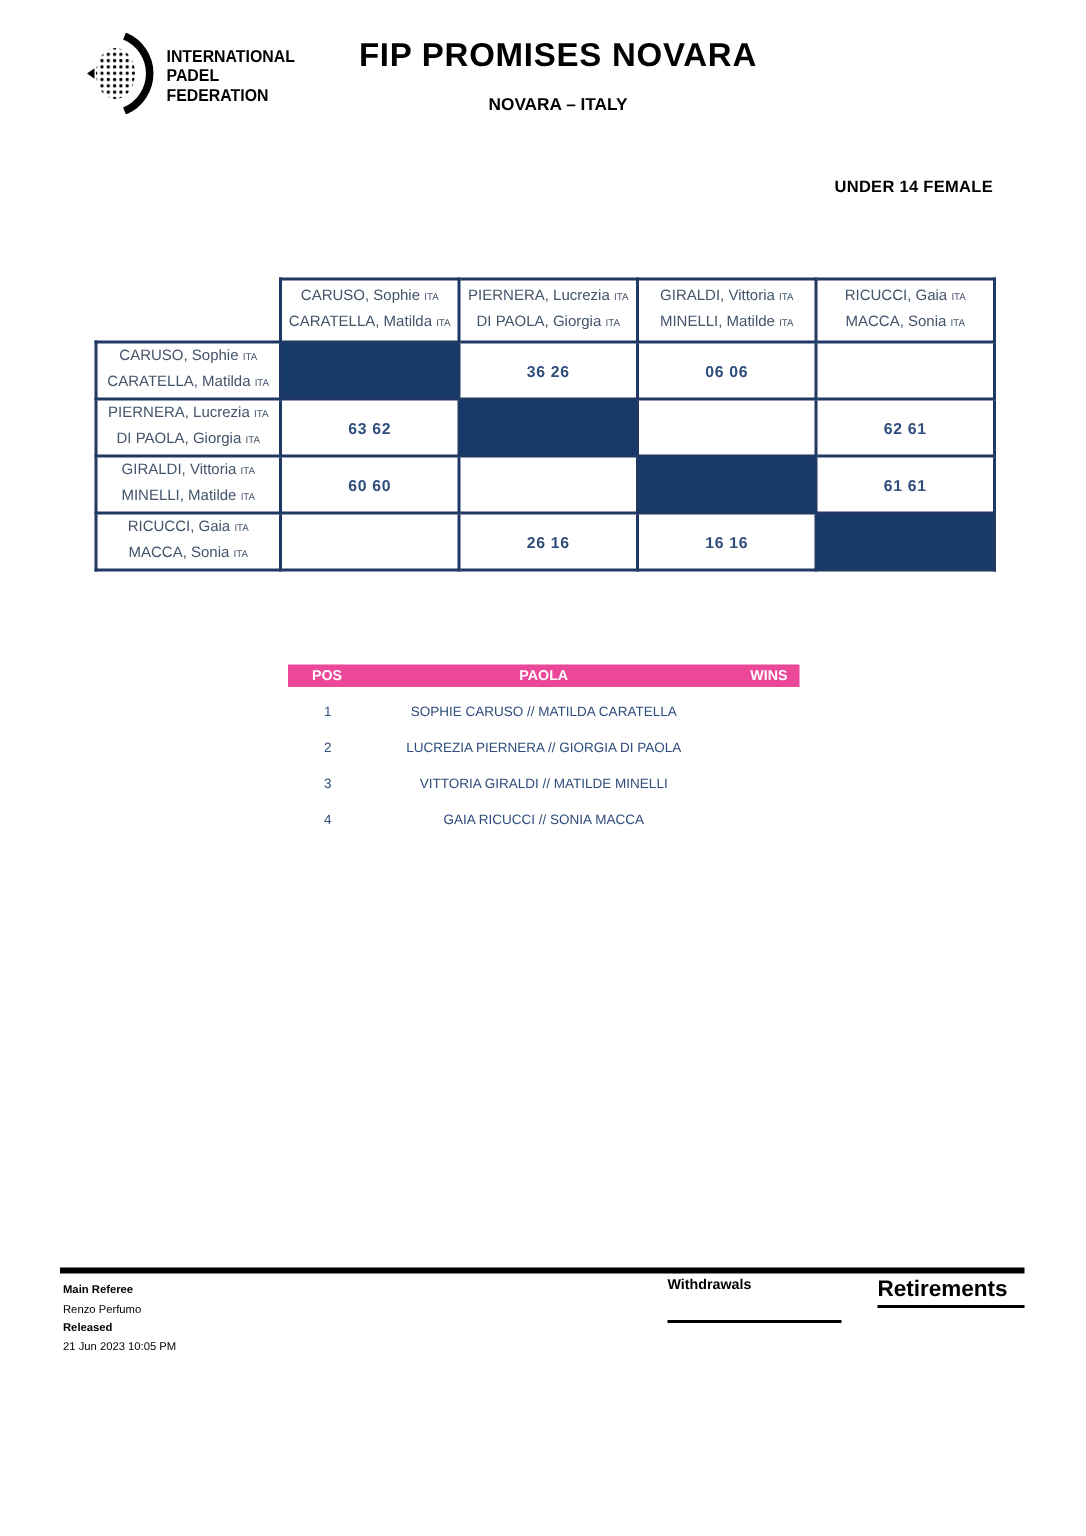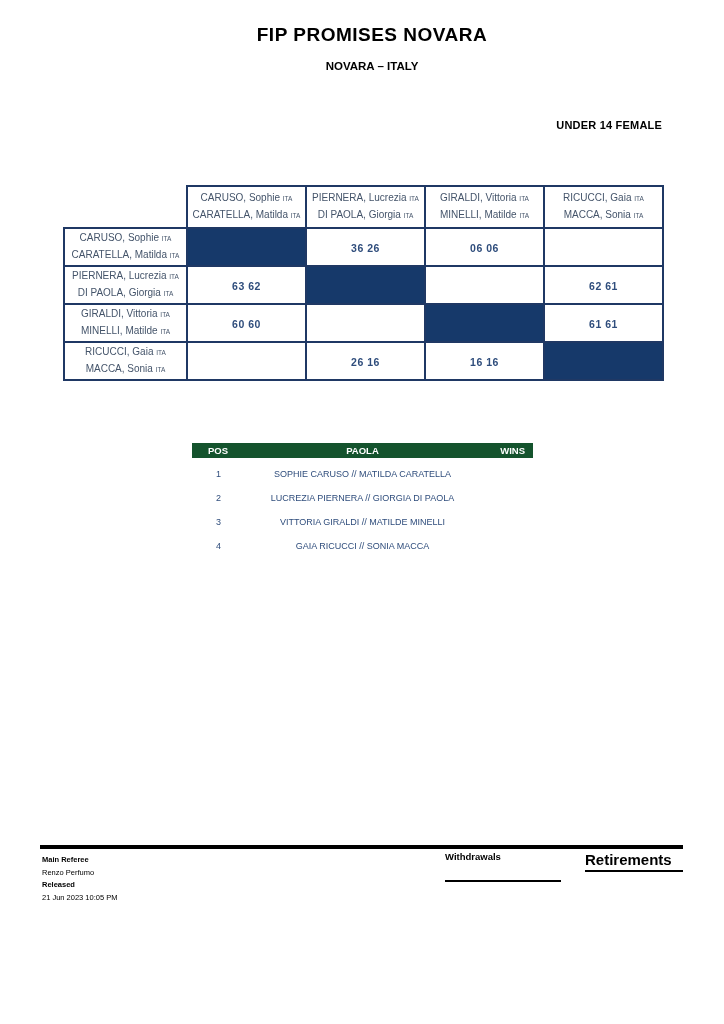--- a/index.html
+++ b/index.html
@@ -7,58 +7,77 @@
   body { font-family:"Liberation Sans", sans-serif; }
   .page {
     position:relative; width:724px; height:1024px; background:#ffffff;
     margin:0 auto; overflow:hidden;
   }
 
   
   .logo-wrap { position:absolute; left:58px; top:22px; display:flex; align-items:center; }
   .logo-text { margin-left:7px; font-weight:bold; font-size:11.5px; line-height:13px; letter-spacing:0px; color:#000; transform:scaleX(.92); transform-origin:left; }
   .title-block { position:absolute; left:20px; top:24px; width:704px; text-align:center; }
-  .event-title { font-size:19px; font-weight:bold; letter-spacing:.5px; color:#000; }
+  .event-title { font-size:22px; font-weight:bold; letter-spacing:.5px; color:#000; }
   .event-sub { margin-top:14px; font-size:11.5px; font-weight:bold; color:#000; }
   .event-dates { margin-top:3px; font-size:8.5px; color:#000; }
   .category { position:absolute; right:62px; top:119px; font-size:11px; font-weight:bold; color:#000; letter-spacing:.2px; }
 
   
   .grid { position:absolute; left:63px; top:185px; border-collapse:collapse; table-layout:fixed; }
   .grid td { border:2px solid #1F3864; background:#fff; text-align:center; vertical-align:middle; }
   .grid td.corner { border:none; background:transparent; }
   .grid .hcell { width:119px; height:42px; }
   .grid .labelcell { width:123px; height:38px; }
   .team-line { font-size:10px; line-height:16px; color:#44546A; white-space:nowrap; }
   .nat { font-size:6.5px; color:#44546A; }
   .score { font-size:10.5px; font-weight:bold; color:#2F4D7C; letter-spacing:.5px; }
   .grid td.diag { background:#16396A; }
 
   
   .standings { position:absolute; left:192px; top:443px; width:341px; }
-  .st-header { display:flex; align-items:center; height:15px; background:#14532d; color:#fff; font-weight:bold; font-size:9.5px; }
+  .st-header { display:flex; align-items:center; height:15px; background:#ec4899; color:#fff; font-weight:bold; font-size:9.5px; }
   .st-col-pos { width:58px; padding-left:16px; }
   .st-col-team { flex:1; text-align:center; }
   .st-col-wins { width:58px; text-align:right; padding-right:8px; }
   .st-row { display:flex; align-items:center; height:24px; margin-top:0; color:#2F4D7C; font-size:9px; }
   .st-row .st-col-pos { padding-left:24px; }
   .st-rows { margin-top:4px; }
 
   
   .footer-bar { position:absolute; left:40px; top:845px; width:643px; height:4px; background:#000; }
   .foot-left { position:absolute; left:42px; top:854px; font-size:7.5px; line-height:12.5px; color:#000; }
   .foot-left .b { font-weight:bold; }
   .wd-label { position:absolute; left:445px; top:851px; width:116px; font-size:9.5px; font-weight:bold; color:#000; border-bottom:2px solid #000; padding-bottom:18px; }
   .rt-label { position:absolute; left:585px; top:851px; width:98px; font-size:15px; font-weight:bold; color:#000; border-bottom:2px solid #000; padding-bottom:2px; }
 </style>
 </head>
 <body>
 
 <div class="page">
 
+  <div class="logo-wrap">
+    <span>
+      <svg width="46" height="54" viewBox="0 0 46 54">
+        <defs>
+          <pattern id="dots" width="4.2" height="4.2" patternUnits="userSpaceOnUse">
+            <circle cx="1.6" cy="1.6" r="1.1" fill="#000"></circle>
+          </pattern>
+        </defs>
+        <ellipse cx="19" cy="27" rx="13" ry="17" fill="url(#dots)"></ellipse>
+        <path d="M 25 2 A 27 27 0 0 1 25 52" stroke="#000" stroke-width="5" fill="none"></path>
+        <path d="M 0 27 L 5 23.5 L 5 30.5 Z" fill="#000"></path>
+      </svg>
+    </span>
+    <div class="logo-text">
+      <div>INTERNATIONAL</div>
+      <div>PADEL</div>
+      <div>FEDERATION</div>
+    </div>
+  </div>
 
   <div class="title-block">
     <div class="event-title">FIP PROMISES NOVARA</div>
     <div class="event-sub">NOVARA – ITALY</div>
   </div>
 
   <div class="category">UNDER 14 FEMALE</div>
 
   <table class="grid">
     <tbody>

